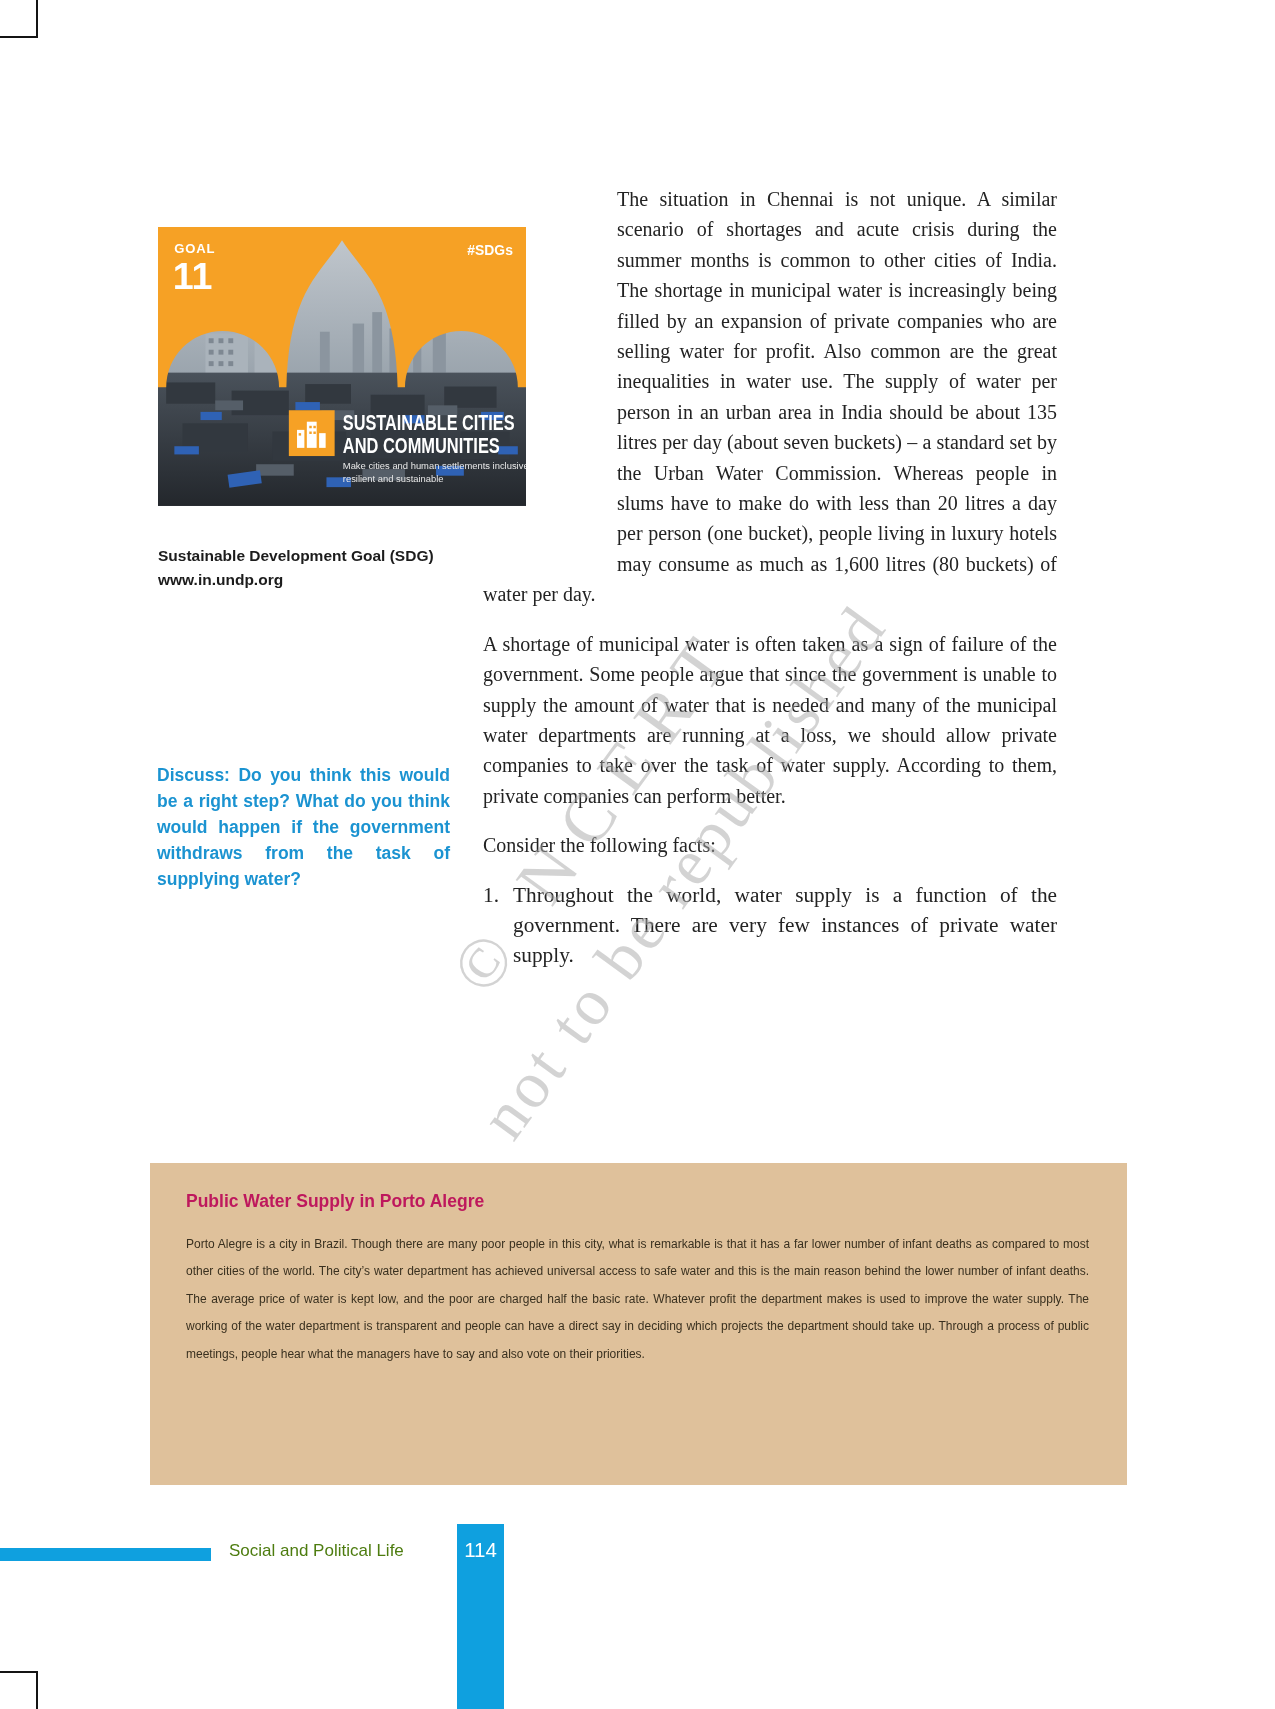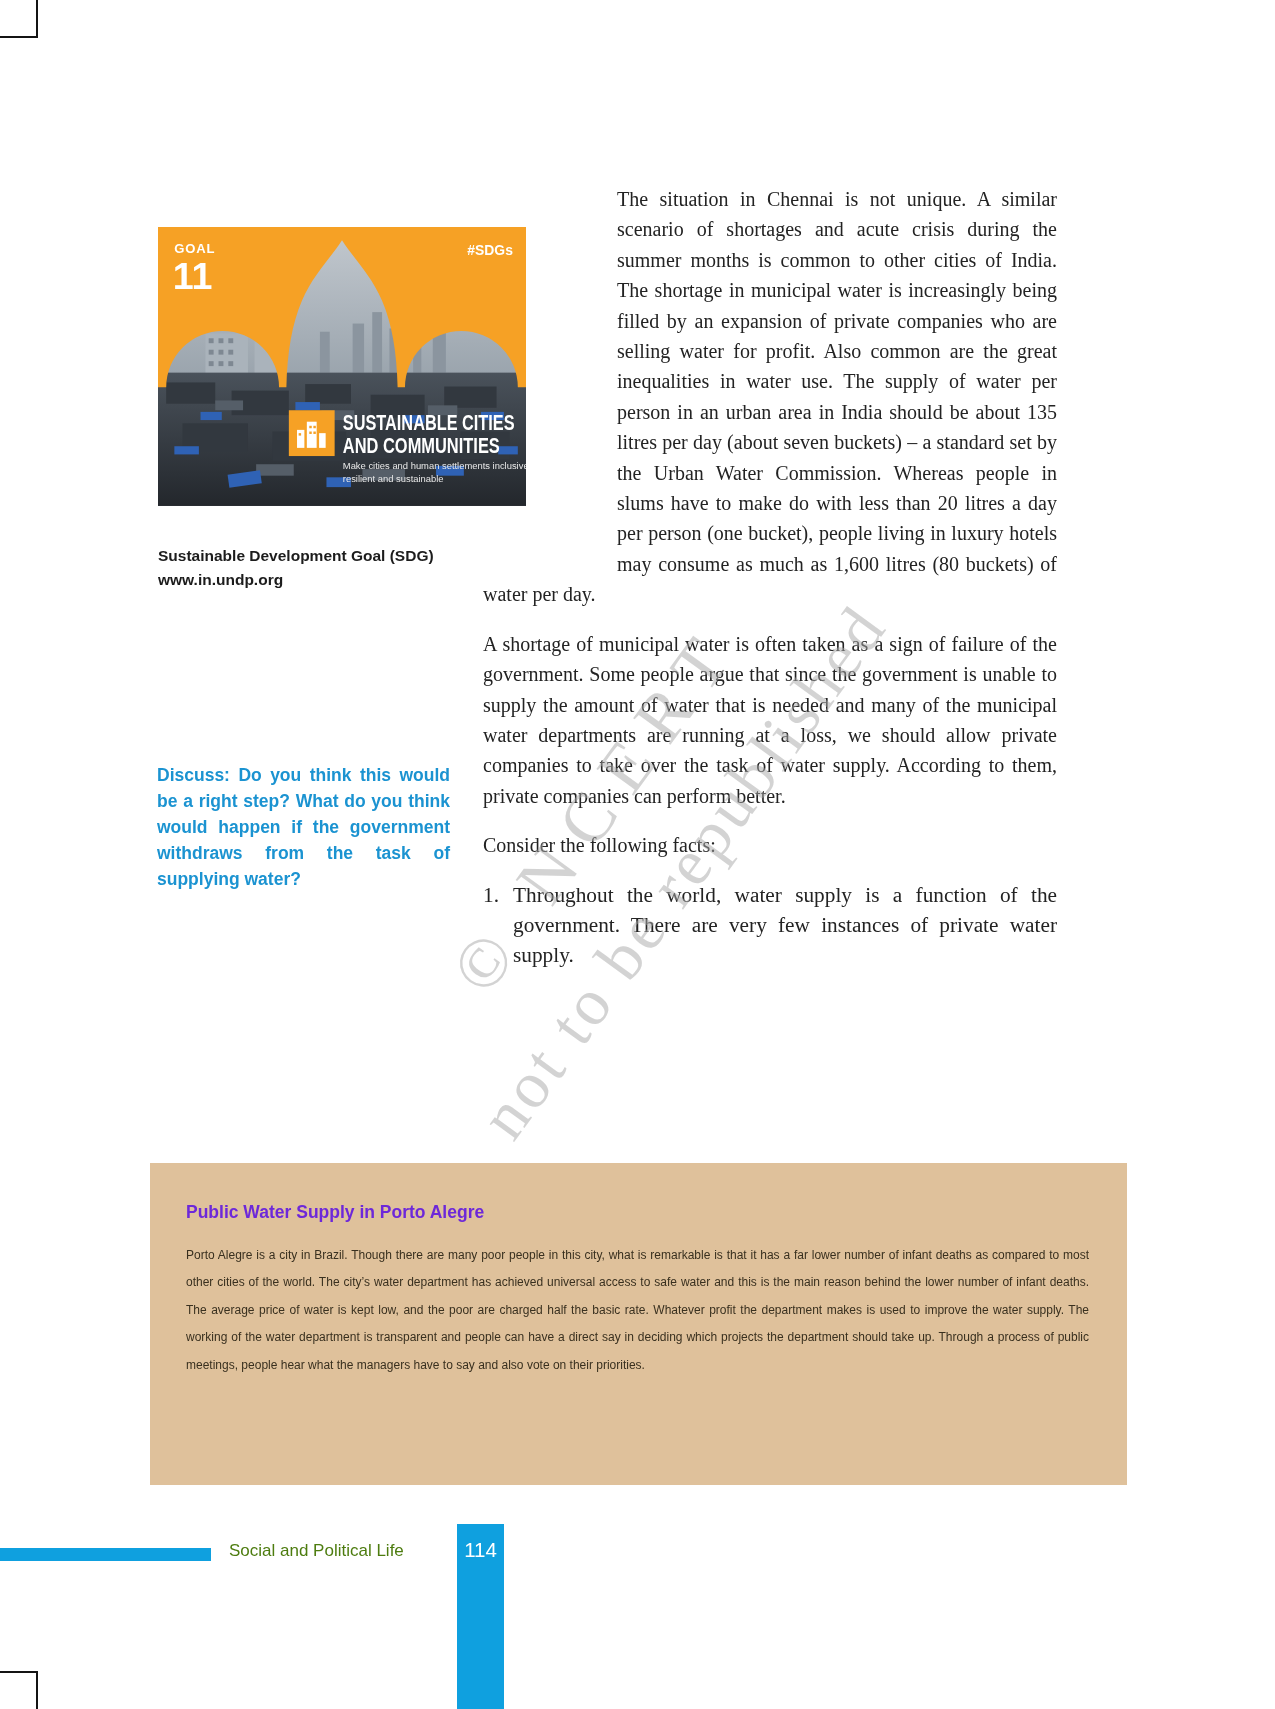--- a/index.html
+++ b/index.html
@@ -30,21 +30,21 @@
   .para{font-size:20px;line-height:30.4px;text-align:justify;margin:0 0 19px 0;}
   .para.short{text-align:left;}
   #fact-item{display:flex;font-size:21.3px;line-height:30.4px;margin:0;}
   #fact-num{flex:0 0 30px;}
   #fact-text{flex:1;text-align:justify;}
 
   
   #infobox{position:absolute;left:150px;top:1163px;width:977px;height:322px;
       background:#dfc19b;box-sizing:border-box;padding:27px 38px 0 36px;
       font-family:"Liberation Sans",sans-serif;color:#33291a;}
-  #infobox-title{font-weight:700;font-size:17.5px;color:#6d28d9;margin:12px 0 19px 0;}
+  #infobox-title{font-weight:700;font-size:17.5px;color:#be185d;margin:1px 0 19px 0;}
   #infobox-body{font-size:12px;line-height:27.4px;text-align:justify;margin:0;color:#39301f;}
 
   
   #watermark{position:absolute;left:240px;top:530px;width:800px;height:620px;
       display:flex;align-items:center;justify-content:center;pointer-events:none;z-index:5;}
   #watermark .wm-inner{transform:rotate(-54deg);text-align:center;opacity:.5;
       color:#a9a9a9;font-family:"Liberation Serif",serif;white-space:nowrap;}
   #wm-line1{font-size:70px;letter-spacing:20px;line-height:108px;}
   #wm-line2{font-size:66px;letter-spacing:4px;line-height:108px;}
 

